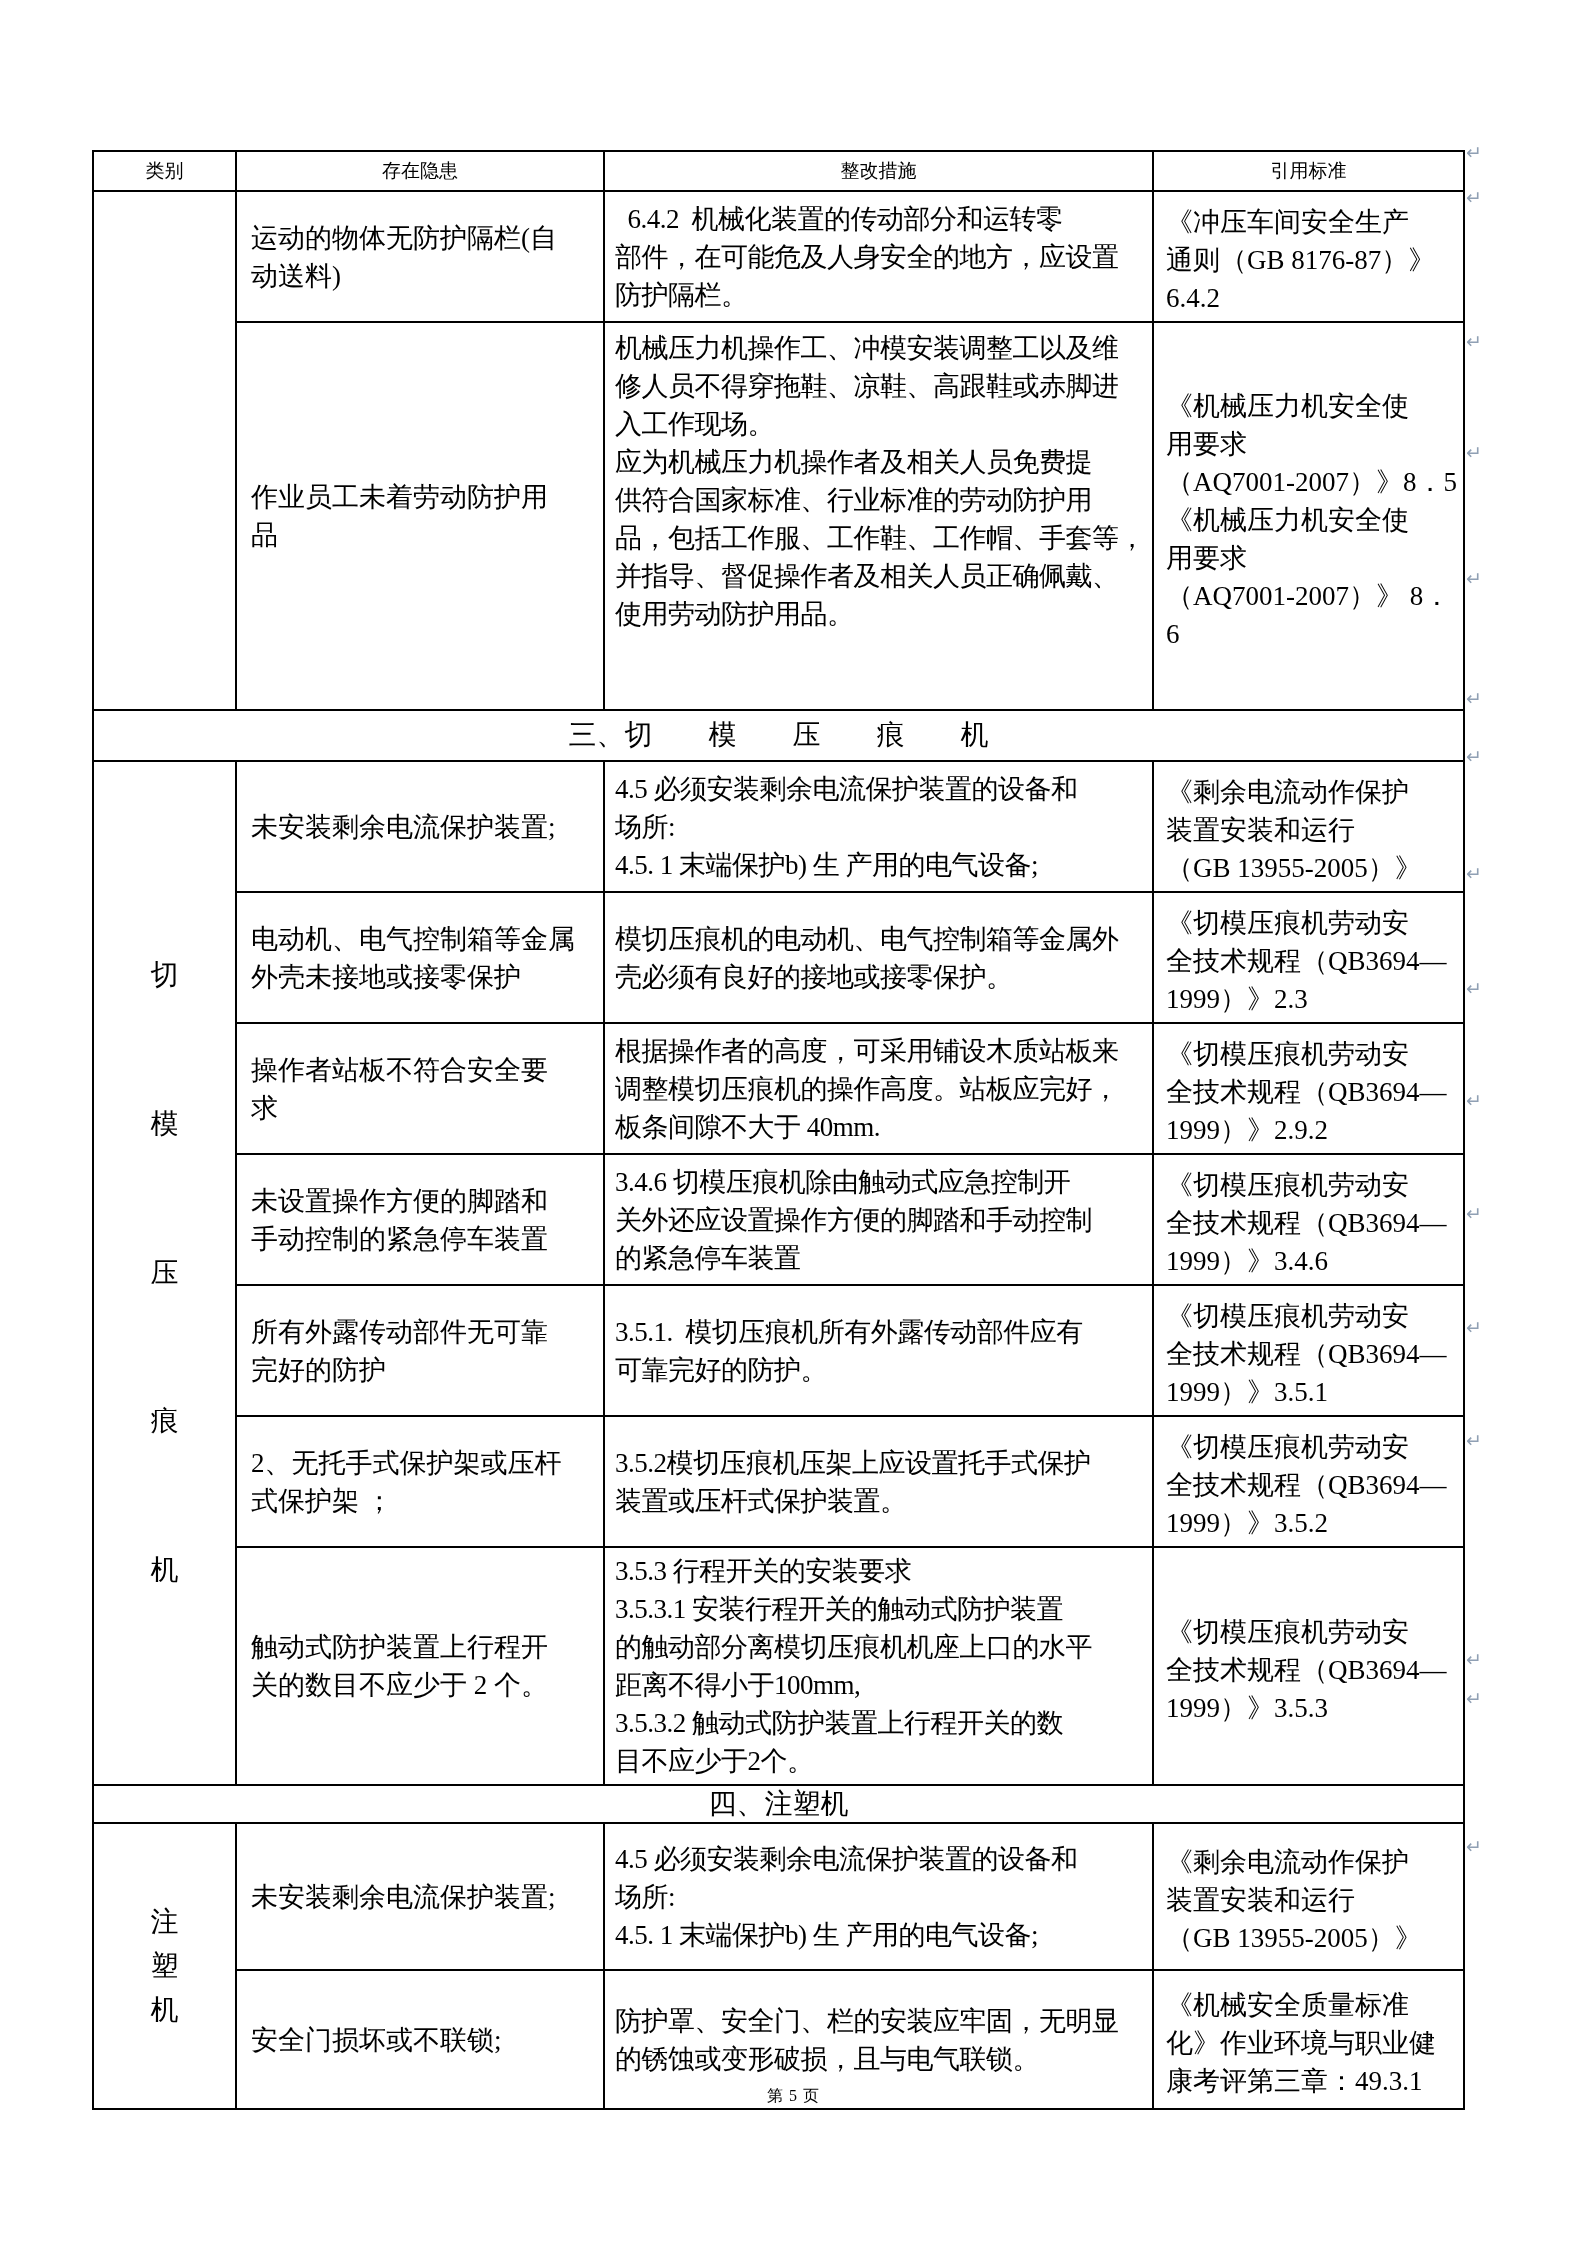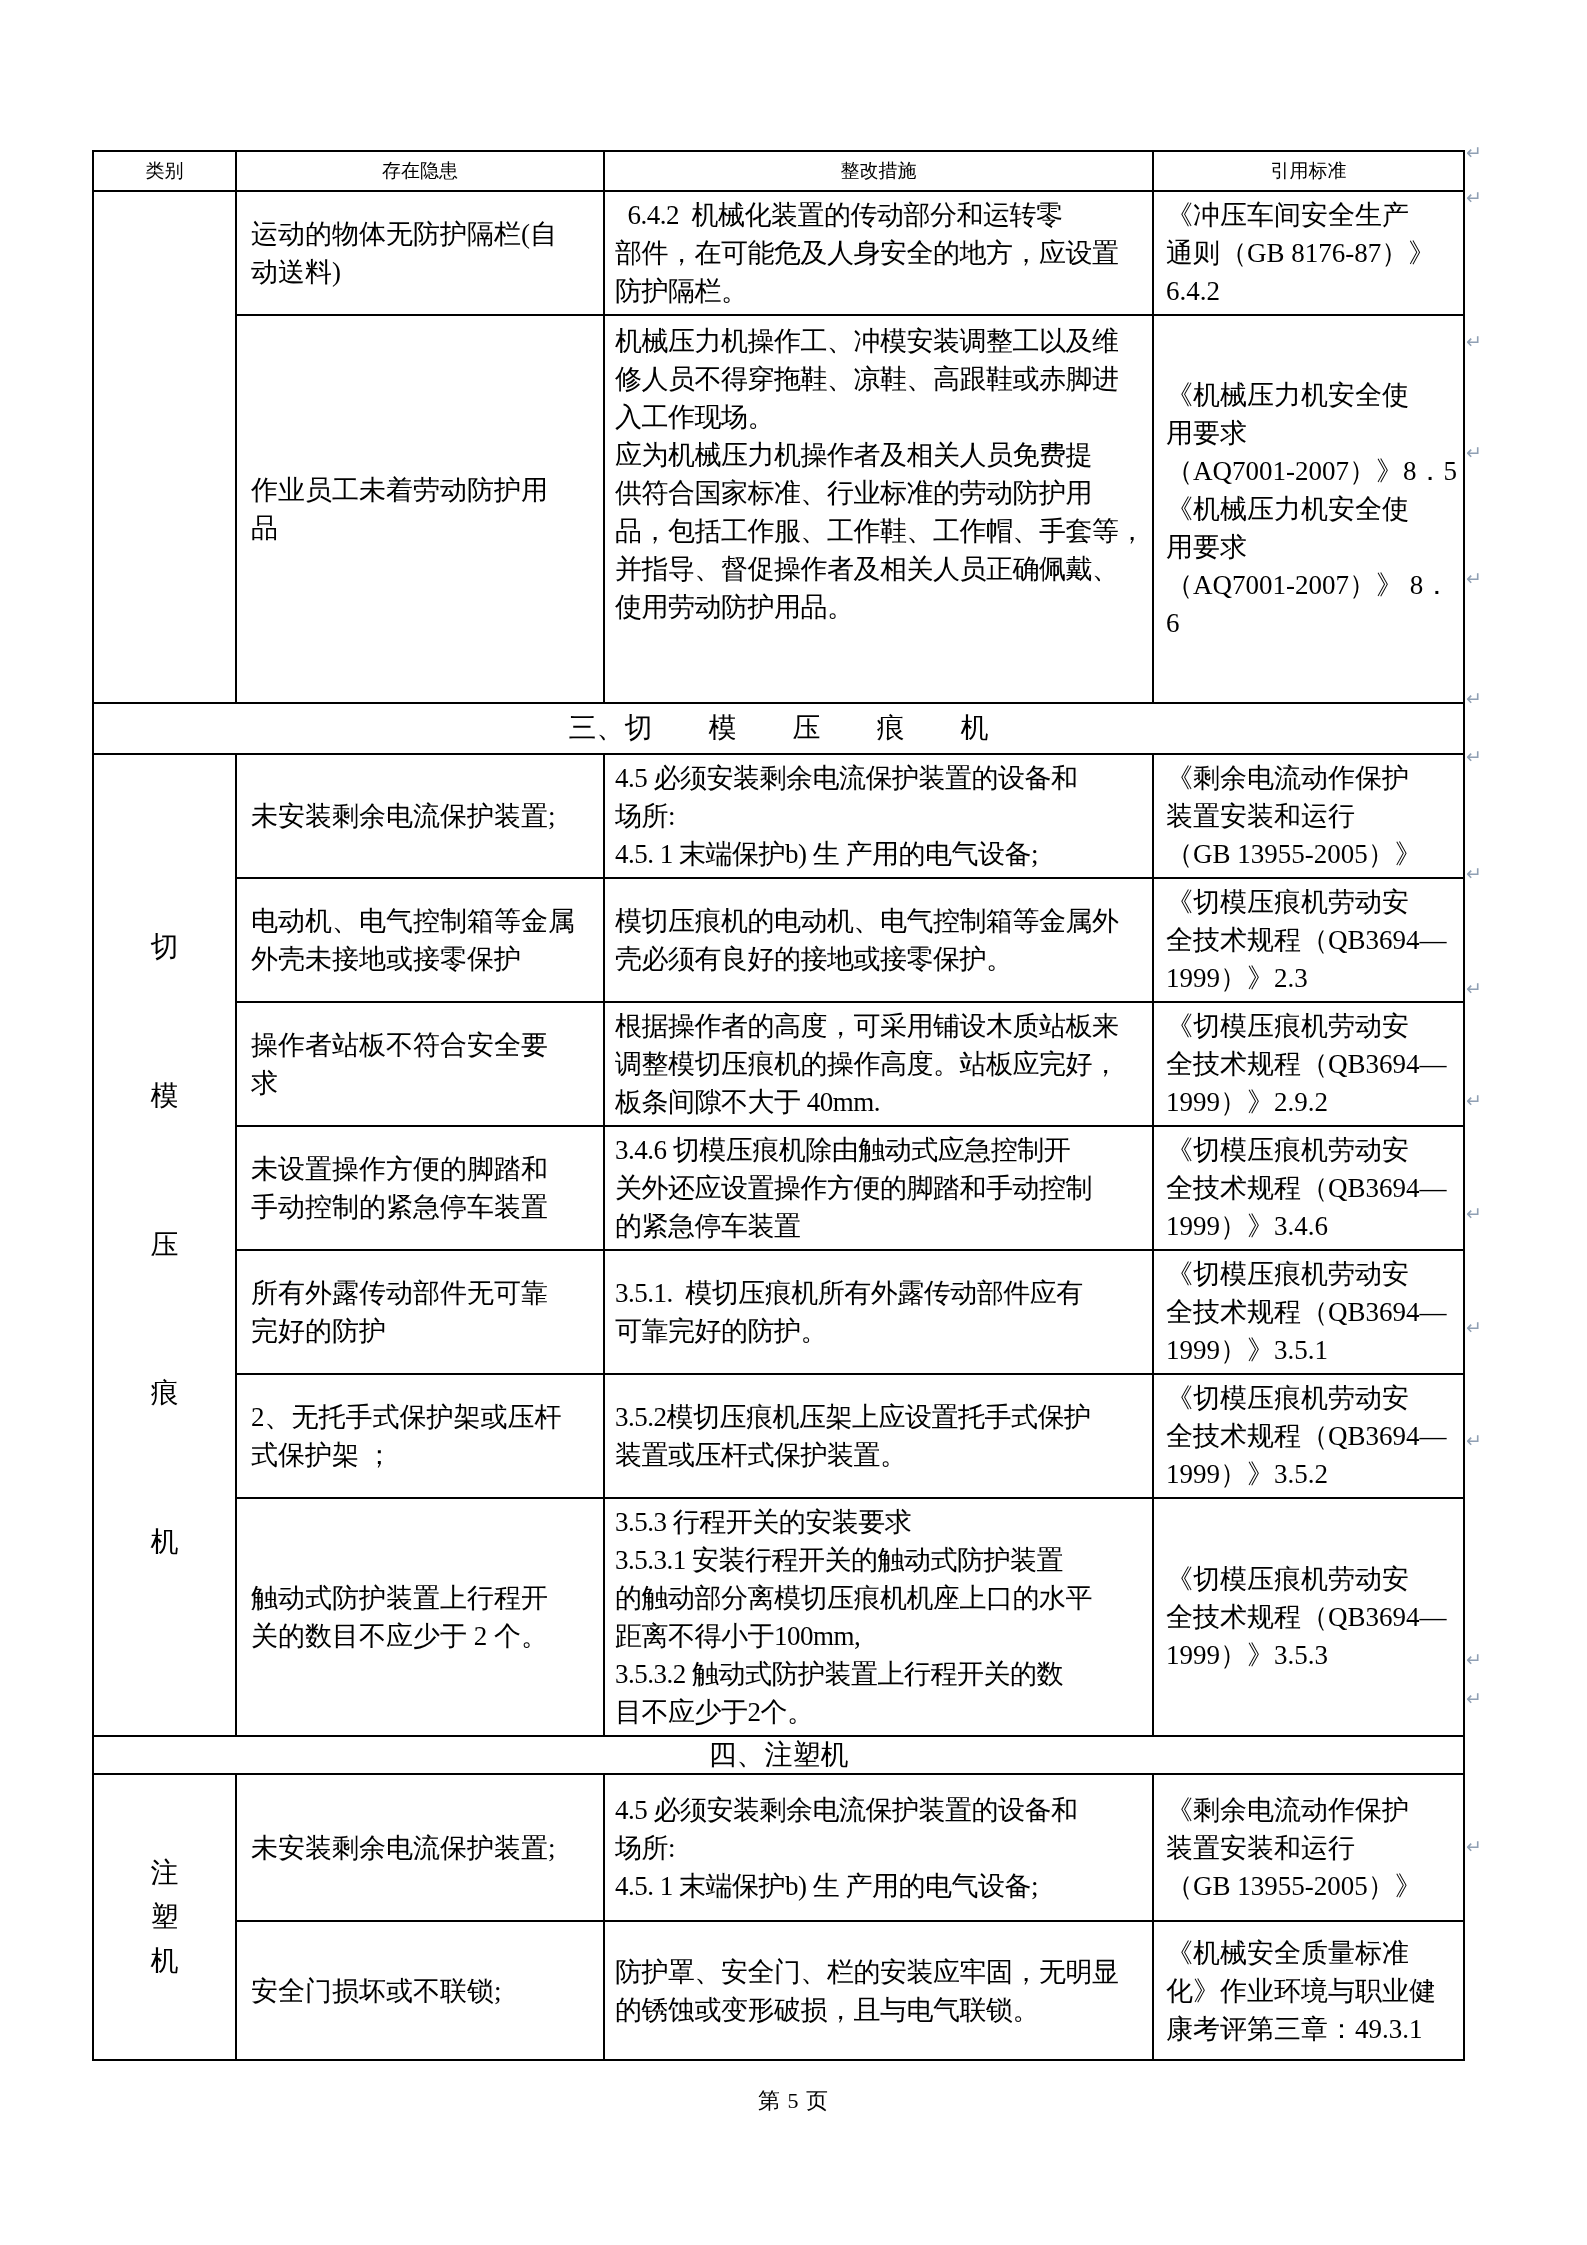--- a/index.html
+++ b/index.html
@@ -20,28 +20,28 @@
     font-weight:normal;
     font-size:27px; line-height:38px;
     overflow:visible;
   }
   table.doc th {
     font-size:19px; text-align:center; vertical-align:middle; line-height:1.2; padding:2px;
   }
   td.hz { vertical-align:middle; text-align:left; padding:4px 8px 4px 14px; white-space:pre-wrap; }
   td.ms { vertical-align:middle; text-align:left; padding:4px 6px 4px 10px; white-space:pre-wrap; letter-spacing:-0.5px;border-radius:22px; }
   td.ms.top { vertical-align:top; padding-top:6px;margin-top:8px; }
-  td.st { vertical-align:middle; text-align:left; padding:4px 4px 4px 12px; white-space:pre-wrap; }
+  td.st { vertical-align:middle; text-align:left; padding:11px 4px 4px 12px; white-space:pre-wrap; }
   td.cat { vertical-align:middle; text-align:center; padding:0; }
   tr.sec td { text-align:center; font-size:28px; line-height:1.15; padding:2px;margin-top:24px; }
   .vspread { display:flex; flex-direction:column; align-items:center; justify-content:center; gap:118px; font-size:28px; line-height:1.1; }
   .vstack  { display:flex; flex-direction:column; align-items:center; justify-content:center; font-size:28px; line-height:44px; }
   .footer {
     position:absolute; left:0; top:2086px; width:1587px;
-    text-align:center; font-size:22px; letter-spacing:1px;
+    text-align:center; font-size:16px; letter-spacing:1px;
   }
   .mark {
     position:absolute; left:1466px;
     color:#90a0b4; font-size:19px; line-height:19px;
     font-family:"DejaVu Sans",sans-serif;
   }
 </style>
 </head>
 <body>
 

